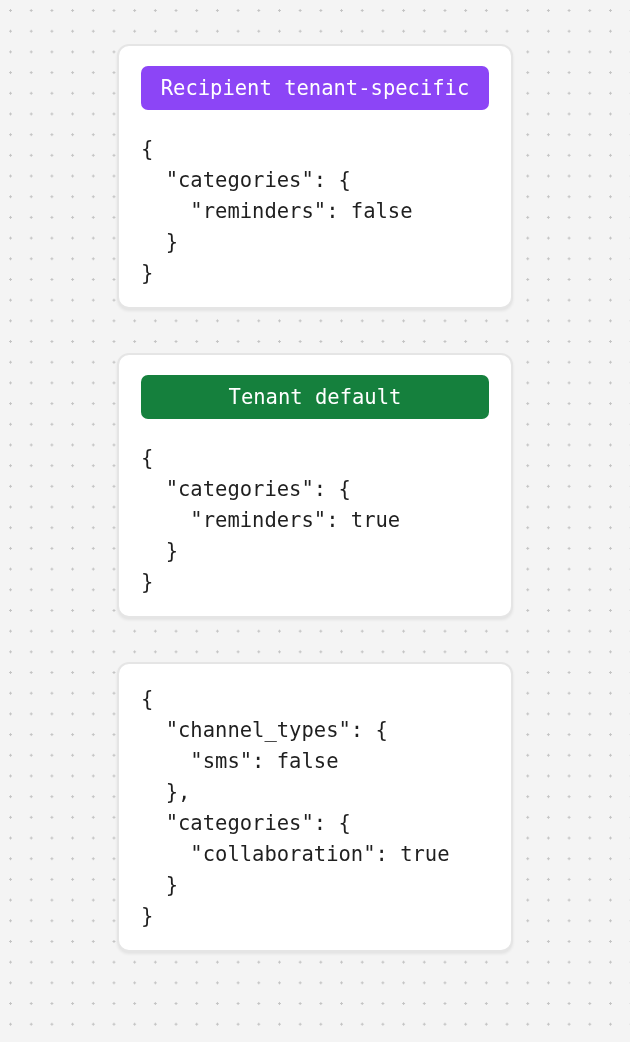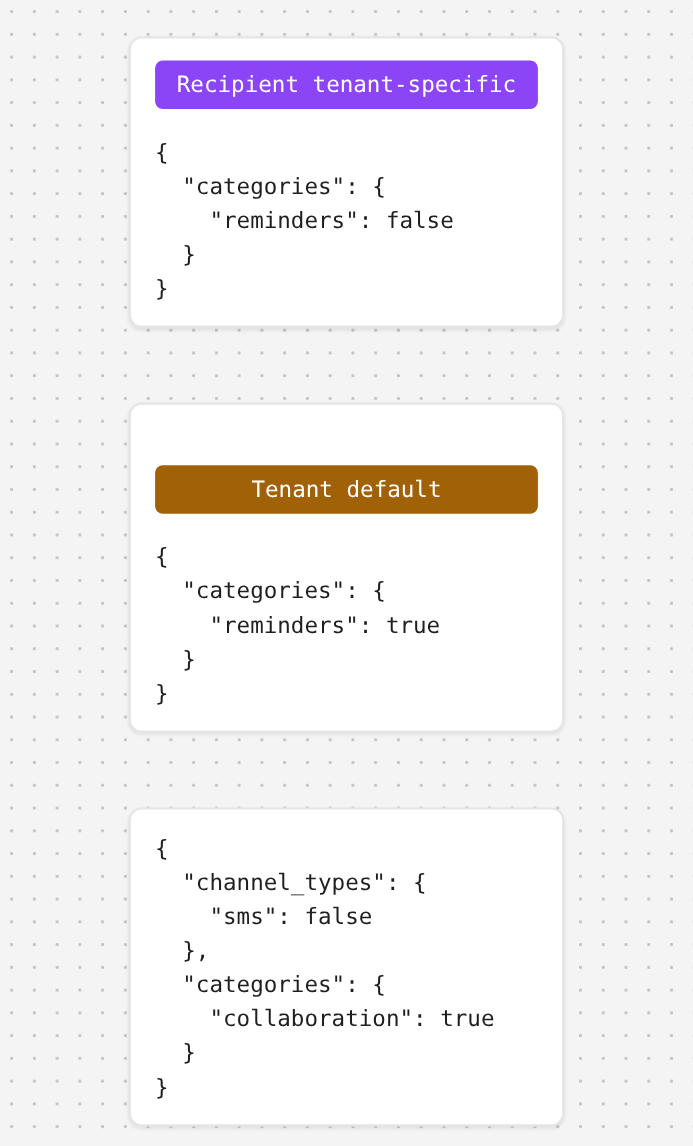--- a/index.html
+++ b/index.html
@@ -15,25 +15,25 @@
     height: 1042px;
     background-color: #f4f4f4;
     background-image: radial-gradient(circle, #c3c3c3 1.25px, rgba(0,0,0,0) 1.35px);
     background-size: 20.7px 20.7px;
     background-position: 0.2px 0.2px;
     overflow: hidden;
   }
   .card-stack {
     position: absolute;
     left: 117px;
-    top: 33px;
+    top: 44px;
     width: 396px;
     display: flex;
     flex-direction: column;
-    gap: 68px;
+    gap: 44px;
   }
   .card {
     background: #ffffff;
     border: 2px solid #e5e5e5;
     border-radius: 12px;
     box-shadow: 0 2px 3px rgba(0,0,0,0.07);
     padding: 20px 22px 18px 22px;
   }
   .badge {
     height: 44px;
@@ -66,21 +66,21 @@
     <div class="card">
       <div class="badge" style="background-color: rgb(140, 69, 246);">Recipient tenant-specific</div>
       <pre class="code">{
   "categories": {
     "reminders": false
   }
 }</pre>
     </div>
 
     <div class="card">
-      <div class="badge" style="background-color: #a16207; margin-top: 35px;">Tenant default</div>
+      <div class="badge" style="background-color: #15803d;">Tenant default</div>
       <pre class="code">{
   "categories": {
     "reminders": true
   }
 }</pre>
     </div>
 
     <div class="card">
       <pre class="code">{
   "channel_types": {

